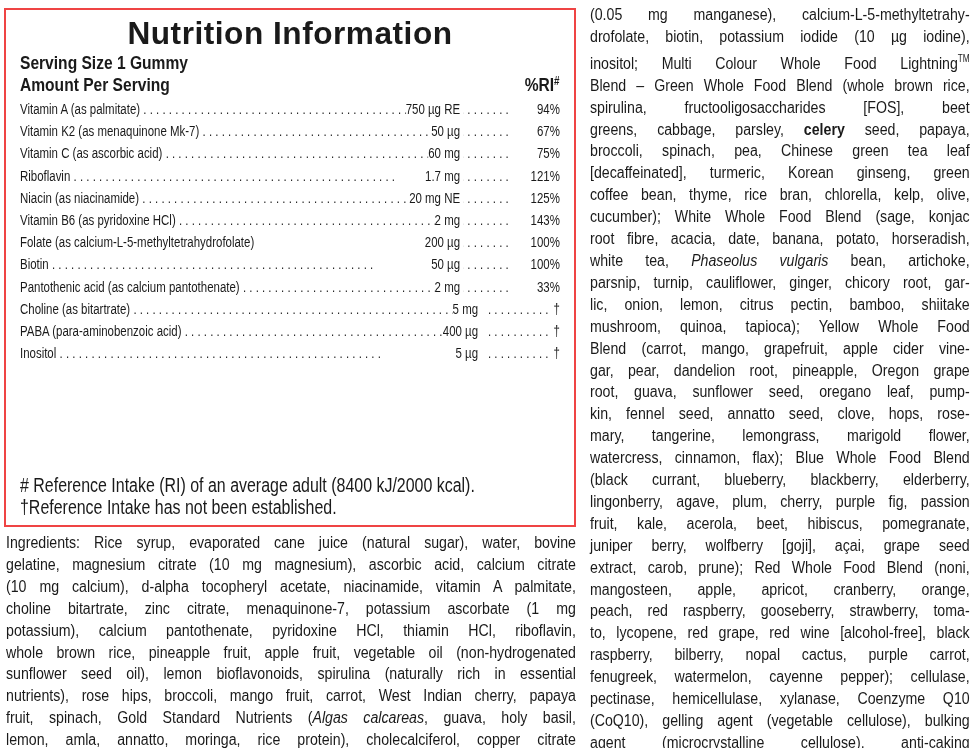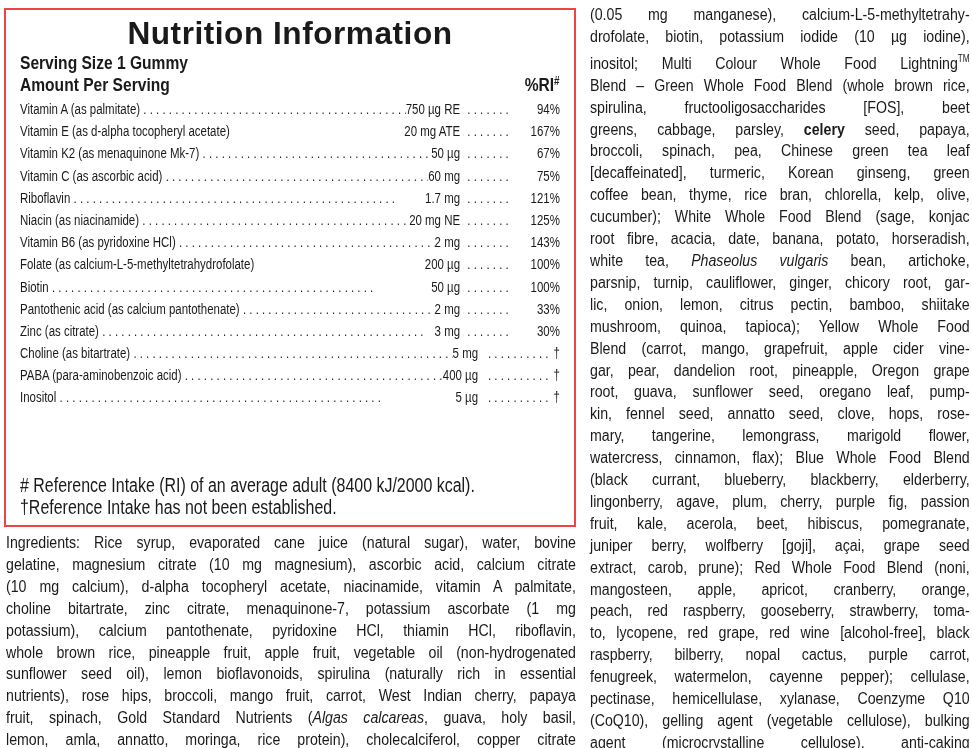--- a/index.html
+++ b/index.html
@@ -85,29 +85,20 @@
         <div class="cells">
           <span class="name">Vitamin A (as palmitate)</span>
           <span class="dots1"></span>
           <span class="amt">750 µg RE</span>
           <span class="dots2"></span>
           <span class="pct">94%</span>
         </div>
       </div>
     <div class="row">
         <div class="cells">
-          <span class="name">Vitamin E (as d-alpha tocopheryl acetate)</span>
-          <span class="dots1" style="visibility:hidden"></span>
-          <span class="amt">20 mg ATE</span>
-          <span class="dots2"></span>
-          <span class="pct">167%</span>
-        </div>
-      </div>
-    <div class="row">
-        <div class="cells">
           <span class="name">Vitamin K2 (as menaquinone Mk-7)</span>
           <span class="dots1"></span>
           <span class="amt">50 µg</span>
           <span class="dots2"></span>
           <span class="pct">67%</span>
         </div>
       </div>
     <div class="row">
         <div class="cells">
           <span class="name">Vitamin C (as ascorbic acid)</span>
@@ -162,29 +153,20 @@
           <span class="pct">100%</span>
         </div>
       </div>
     <div class="row">
         <div class="cells">
           <span class="name">Pantothenic acid (as calcium pantothenate)</span>
           <span class="dots1"></span>
           <span class="amt">2 mg</span>
           <span class="dots2"></span>
           <span class="pct">33%</span>
-        </div>
-      </div>
-    <div class="row">
-        <div class="cells">
-          <span class="name">Zinc (as citrate)</span>
-          <span class="dots1"></span>
-          <span class="amt">3 mg</span>
-          <span class="dots2"></span>
-          <span class="pct">30%</span>
         </div>
       </div>
     <div class="row">
         <div class="cells">
           <span class="name">Choline (as bitartrate)</span>
           <span class="dots1"></span>
           <span class="amt">5 mg</span>
           <span class="dots2" style="width:82px"></span>
           <span class="pct" style="flex-basis:14px">†</span>
         </div>

